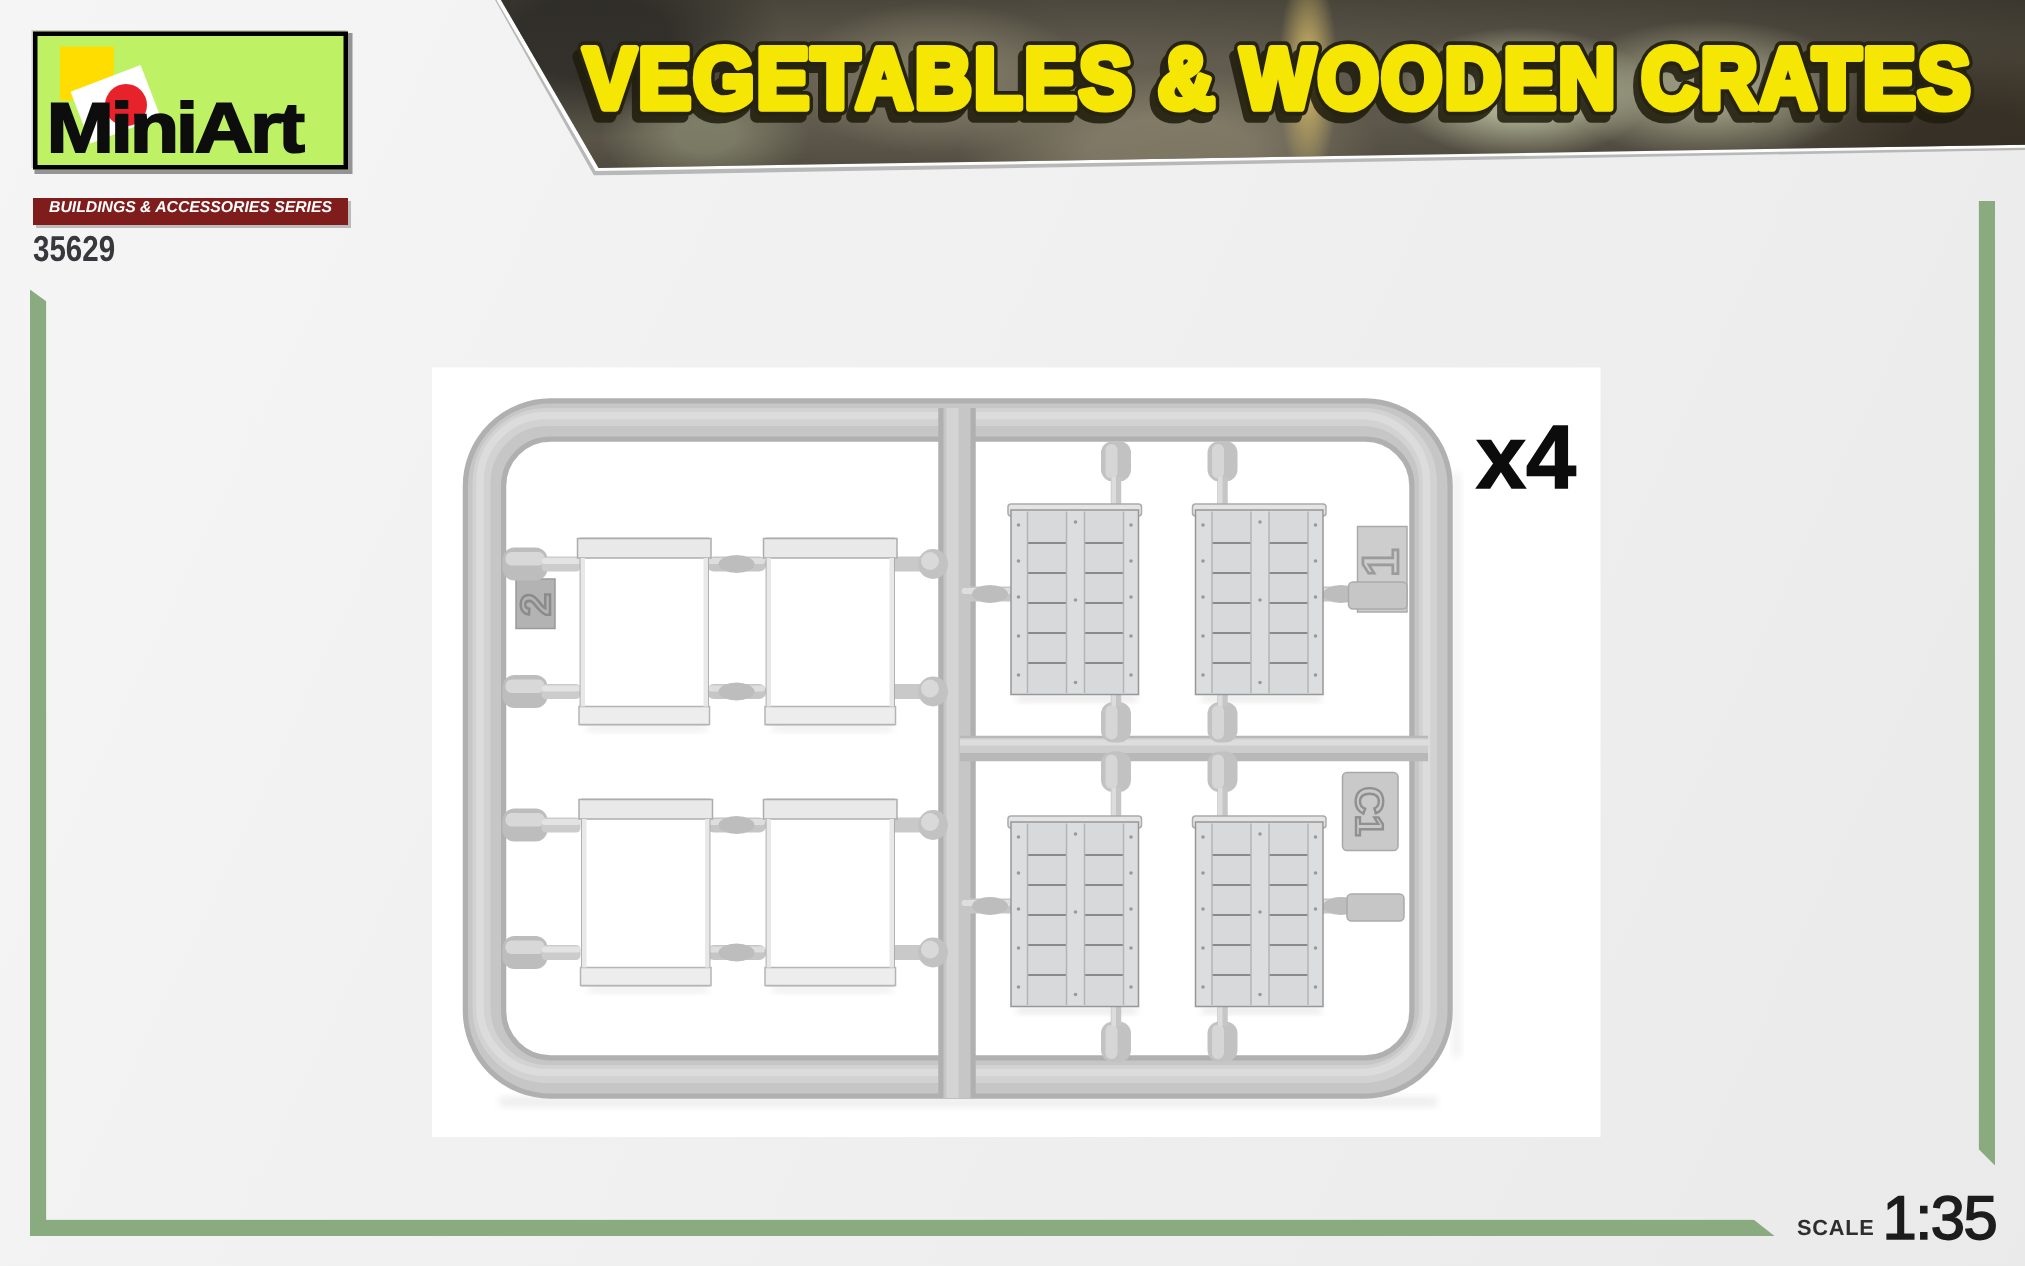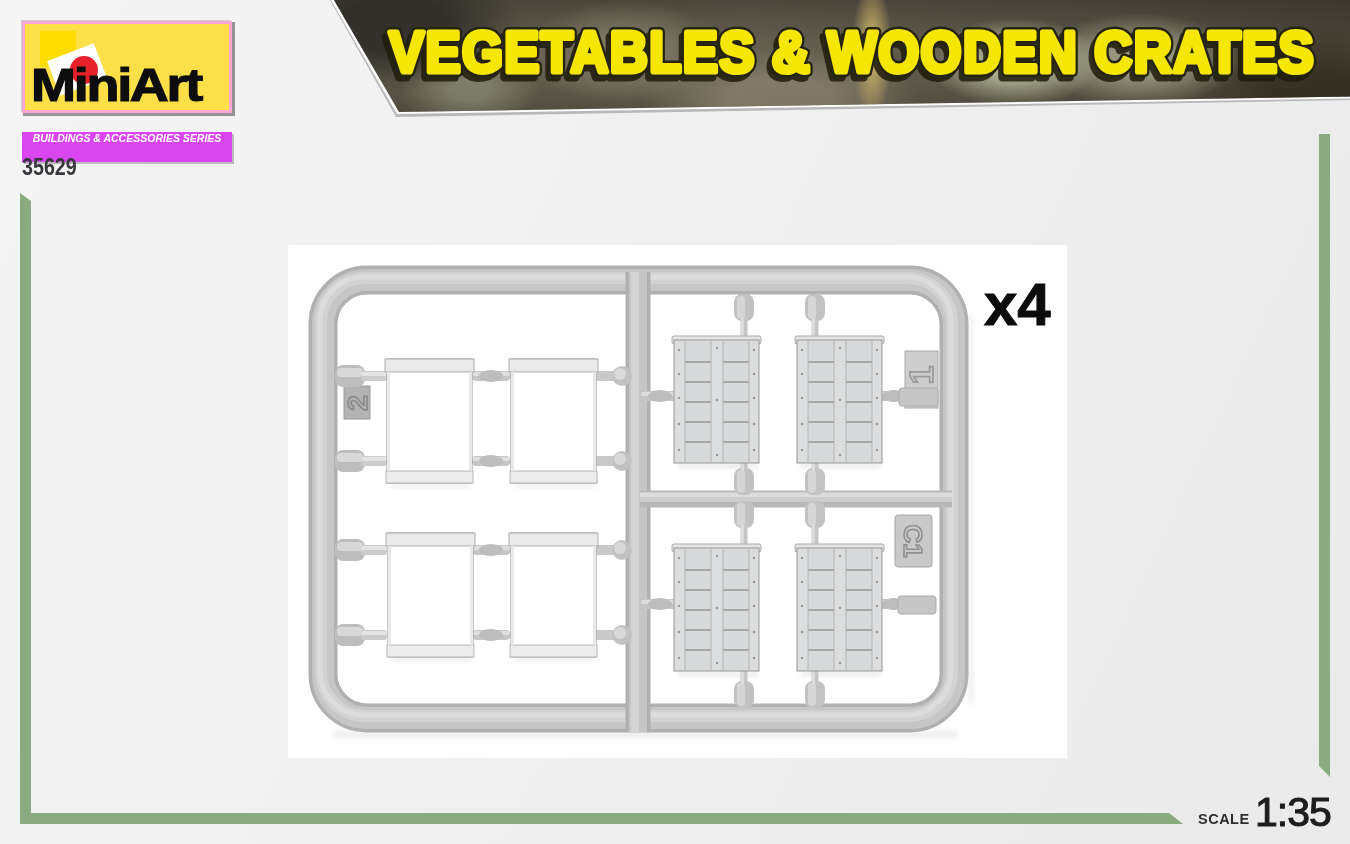--- a/index.html
+++ b/index.html
@@ -24,30 +24,30 @@
       radial-gradient(100px 55px at 470px 90px, rgba(152,154,126,.55) 0 20%, rgba(152,154,126,0) 70%),
       radial-gradient(140px 70px at 625px 52px, rgba(138,133,110,.65) 0 25%, rgba(138,133,110,0) 72%),
       radial-gradient(180px 70px at 780px 100px, rgba(146,138,116,.65) 0 30%, rgba(146,138,116,0) 78%),
       radial-gradient(160px 90px at 1315px 95px, rgba(48,40,30,.72) 0 25%, rgba(48,40,30,0) 80%),
       radial-gradient(170px 90px at 395px 25px, rgba(44,42,38,.85) 0 30%, rgba(44,42,38,0) 75%),
       linear-gradient(180deg,rgba(28,26,22,.32) 0%,rgba(28,26,22,0) 35%,rgba(28,26,22,0) 70%,rgba(38,34,26,.28) 100%),
       linear-gradient(100deg,#504c43 0%,#5e594b 30%,#635e50 55%,#585347 80%,#494439 100%);}
   #titlesvg{left:370px;top:0px;}
 
   
-  #logo{left:22px;top:21px;width:210px;height:92px;background:#fde047;
-    border:3px solid #f9a8d4;box-sizing:border-box;
+  #logo{left:22px;top:21px;width:210px;height:92px;background:#bef264;
+    border:3px solid #000000;box-sizing:border-box;
     box-shadow:2px 2px 0 1px rgba(70,70,70,.55), -1px -1px 0 0 rgba(150,150,150,.4);}
   #logo .ysq{position:absolute;left:15px;top:7px;width:36px;height:36px;background:#ffdd00;}
   #logo .wsq{position:absolute;left:27px;top:27px;width:50px;height:37px;background:#fff;transform:rotate(-21deg);}
   #logo .rc{position:absolute;left:45px;top:32px;width:28px;height:28px;border-radius:50%;background:#e8222b;}
   #logo .txt{position:absolute;left:6px;top:33px;font-size:47px;font-weight:bold;
      letter-spacing:-2px;color:#0d0d0d;-webkit-text-stroke:1.2px #0d0d0d;
      transform:scaleX(1.15);transform-origin:left top;}
-  #series{left:22px;top:132px;width:210px;height:30px;background:#d946ef;color:#fff;
+  #series{left:22px;top:132px;width:210px;height:18px;background:#7f1d1d;color:#fff;
     font-size:10.5px;font-weight:bold;font-style:italic;text-align:center;line-height:13px;
     letter-spacing:0;box-shadow:2px 2px 0 rgba(120,120,120,.45);}
   #code{left:22px;top:153px;font-size:24px;font-weight:bold;color:#38383c;letter-spacing:0;
     transform:scaleX(.82);transform-origin:left top;}
 
   
   .green{background:#8aab80;}
   #g-left{left:20px;top:193px;width:11px;height:631px;
      clip-path:polygon(0 0,100% 8px,100% 100%,0 100%);}
   #g-bottom{left:20px;top:813px;width:1163px;height:11px;

